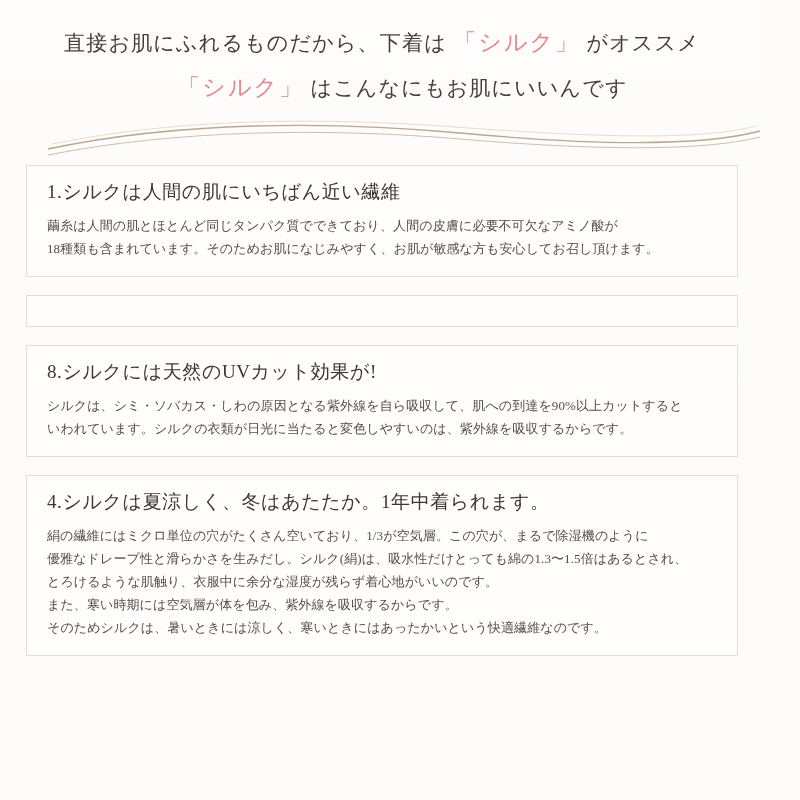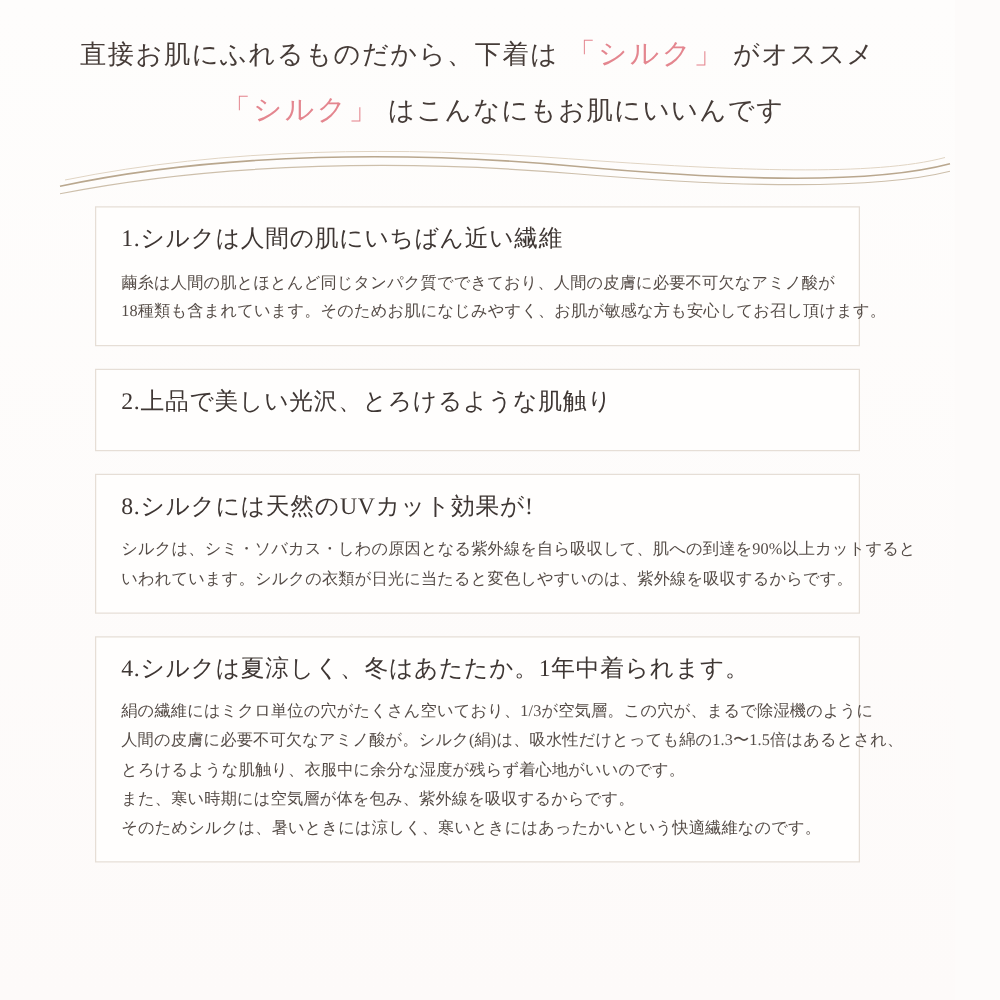--- a/index.html
+++ b/index.html
@@ -51,21 +51,21 @@
     margin-top: 8px;
   }
   .divider svg {
     display: block;
     width: 800px;
     height: 46px;
   }
 
   
   .cards {
-    padding: 0 76px;
+    padding: 0 26px;
     box-sizing: border-box;
     font-family: Liberation Serif, serif;
   }
   .card {
     border: 1px solid #e6ded6;
     background: #fffefd;
     box-sizing: border-box;
     padding: 14px 20px 16px 20px;
     margin-bottom: 18px;
   }
@@ -118,36 +118,35 @@
 
     <div class="card c1">
       <div class="card-title">1.シルクは人間の肌にいちばん近い繊維</div>
       <div class="card-body">
         <div>繭糸は人間の肌とほとんど同じタンパク質でできており、人間の皮膚に必要不可欠なアミノ酸が</div>
         <div>18種類も含まれています。そのためお肌になじみやすく、お肌が敏感な方も安心してお召し頂けます。</div>
       </div>
     </div>
 
     <div class="card c2">
-      <div class="card-title">2.上品で美しい光沢、とろけるような肌触り</div>
     </div>
 
     <div class="card c3">
       <div class="card-title">8.シルクには天然のUVカット効果が!</div>
       <div class="card-body">
         <div>シルクは、シミ・ソバカス・しわの原因となる紫外線を自ら吸収して、肌への到達を90%以上カットすると</div>
         <div>いわれています。シルクの衣類が日光に当たると変色しやすいのは、紫外線を吸収するからです。</div>
       </div>
     </div>
 
     <div class="card c4">
       <div class="card-title">4.シルクは夏涼しく、冬はあたたか。1年中着られます。</div>
       <div class="card-body">
         <div>絹の繊維にはミクロ単位の穴がたくさん空いており、1/3が空気層。この穴が、まるで除湿機のように</div>
-        <div>人間の皮膚に必要不可欠なアミノ酸が。シルク(絹)は、吸水性だけとっても綿の1.3〜1.5倍はあるとされ、</div>
+        <div>優雅なドレープ性と滑らかさを生みだし。シルク(絹)は、吸水性だけとっても綿の1.3〜1.5倍はあるとされ、</div>
         <div>とろけるような肌触り、衣服中に余分な湿度が残らず着心地がいいのです。</div>
         <div>また、寒い時期には空気層が体を包み、紫外線を吸収するからです。</div>
         <div>そのためシルクは、暑いときには涼しく、寒いときにはあったかいという快適繊維なのです。</div>
       </div>
     </div>
 
   </div>
 </div>
 
 </body></html>

